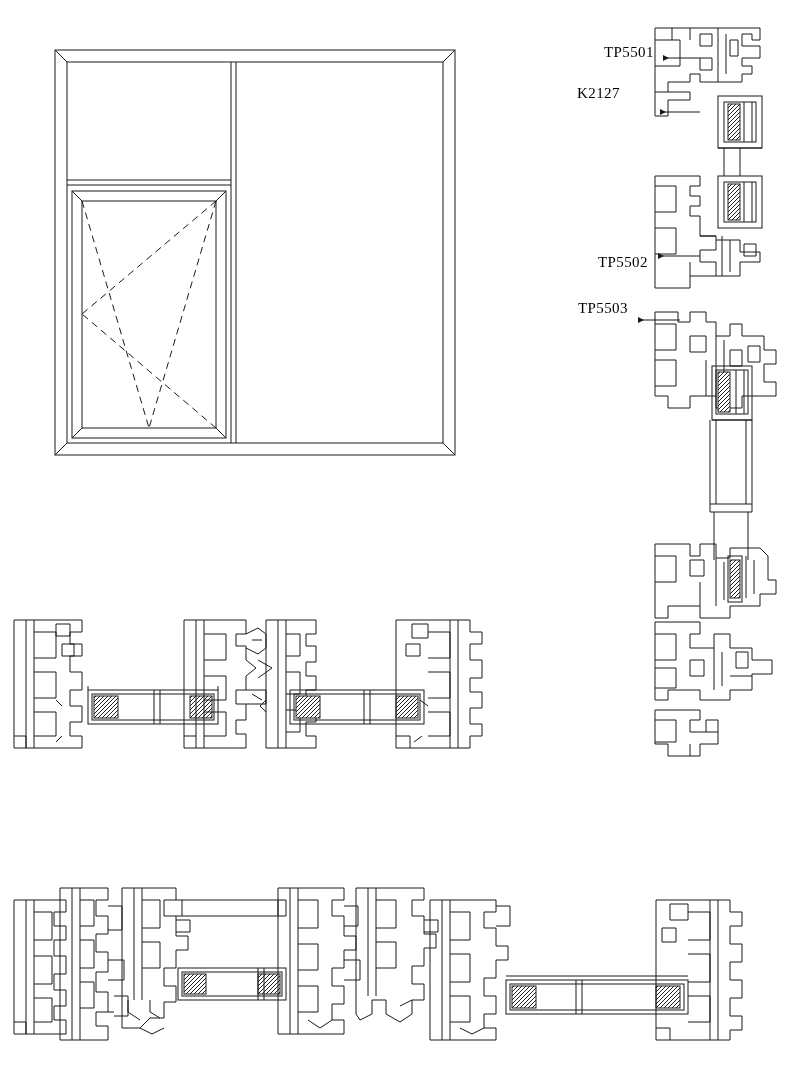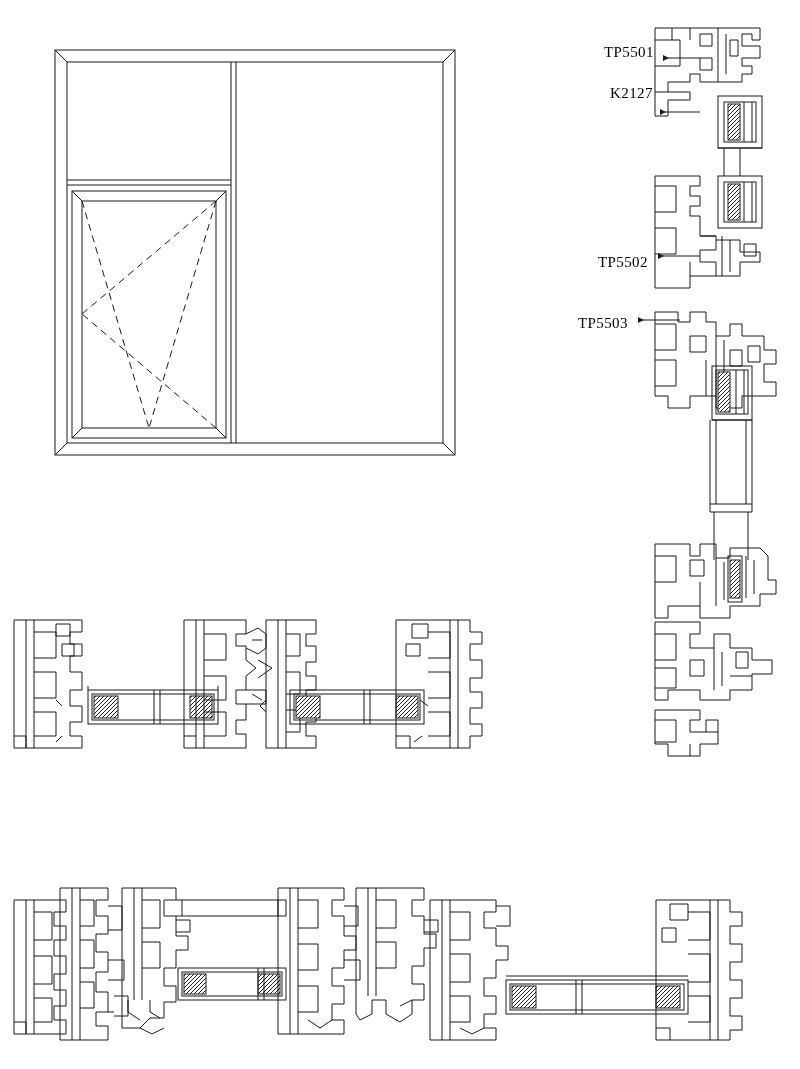--- a/index.html
+++ b/index.html
@@ -29,23 +29,23 @@
   }
   .label {
     position: absolute;
     font-family: "Liberation Serif", serif;
     font-size: 15px;
     letter-spacing: 0.4px;
     color: #000;
     white-space: nowrap;
   }
   .lbl-tp5501 { left: 604px; top: 44px; }
-  .lbl-k2127  { left: 610px; top: 85px; }
+  .lbl-k2127  { left: 577px; top: 85px; }
   .lbl-tp5502 { left: 598px; top: 254px; }
-  .lbl-tp5503 { left: 578px; top: 315px; }
+  .lbl-tp5503 { left: 578px; top: 300px; }
 </style>
 </head>
 <body>
 
 <div class="sheet">
 
   <svg class="drawing" viewBox="0 0 800 1069">
     <defs>
       <pattern id="hatch" width="5" height="5" patternUnits="userSpaceOnUse">
         <rect width="5" height="5" fill="#ffffff"></rect>

